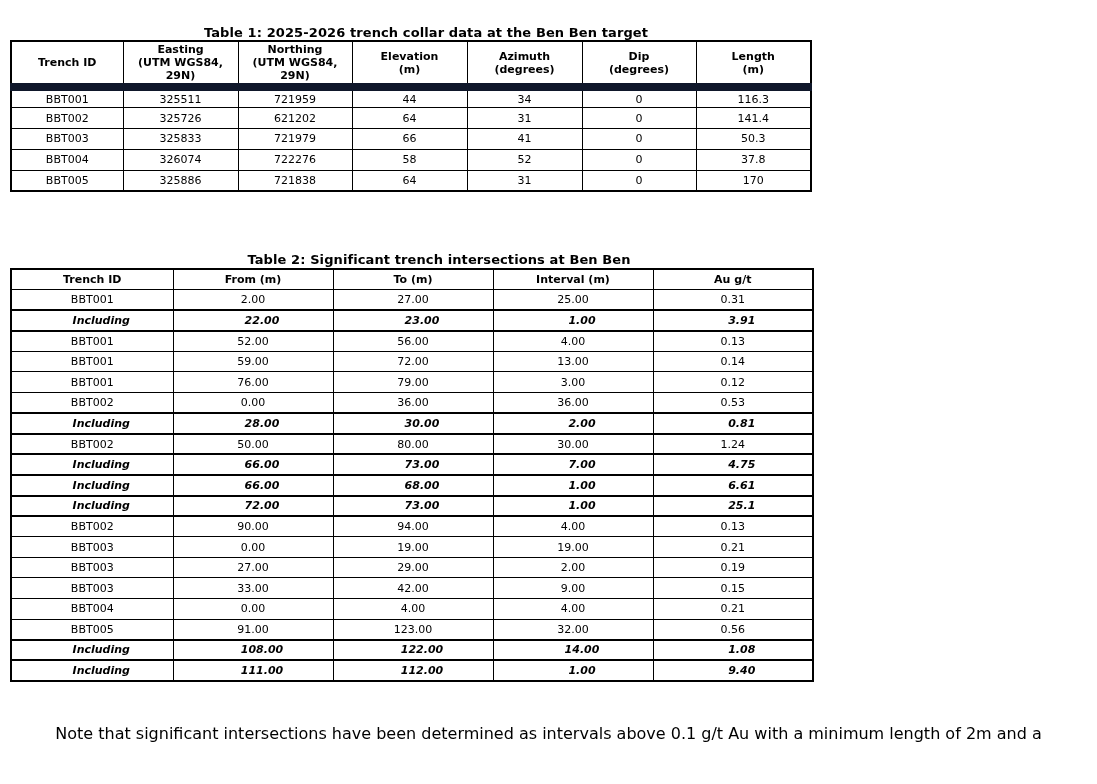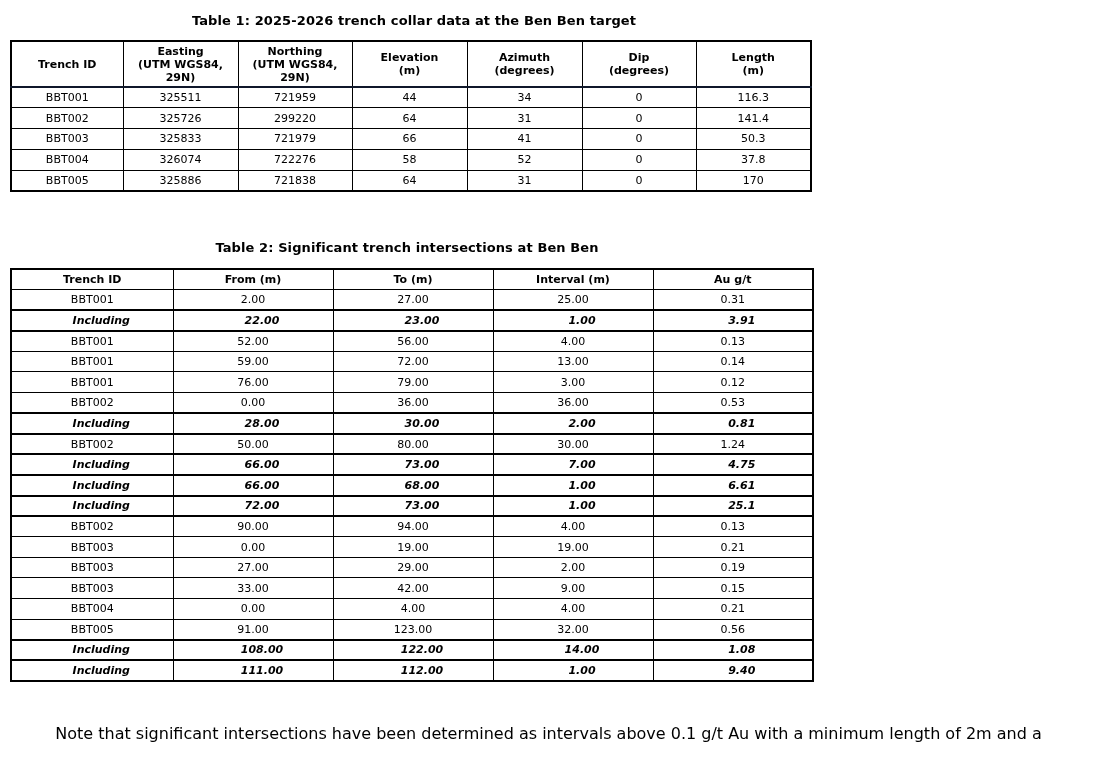--- a/index.html
+++ b/index.html
@@ -10,28 +10,28 @@
     width: 1097px;
     height: 784px;
     background: #ffffff;
     color: #000000;
     font-family: "DejaVu Sans", "Liberation Sans", sans-serif;
     position: relative;
     overflow: hidden;
   }
   .tbl-title {
     position: absolute;
-    margin: 4px;
+    margin: 16px;
     font-size: 13px;
     font-weight: bold;
     text-align: center;
     letter-spacing: 0.1px;
   }
   #title1 { left: 10px; top: 9px;  width: 800px; }
-  #title2 { left: 2px; top: 236px; width: 802px; }
+  #title2 { left: 22px; top: 236px; width: 802px; }
 
   table.doc-table {
     position: absolute;
     border-collapse: collapse;
     table-layout: fixed;
     border: 2px solid #000;
     background: #fff;
   }
   #collar-table        { left: 10px; top: 40px;  width: 800px; }
   #intersections-table { left: 10px; top: 268px; width: 802px; }
@@ -43,21 +43,21 @@
     font-size: 11px;
     padding: 1px 2px;
     overflow: hidden;
   }
   .doc-table th {
     font-weight: bold;
     white-space: pre-line;
     line-height: 13px;
   }
   #collar-table thead tr { height: 46px; }
-  #collar-table thead th { border-bottom: 2px solid #0f172a; }
+  #collar-table thead th { border-bottom: 8px solid #0f172a; }
   #collar-table tbody tr { height: 20.8px; }
 
   #intersections-table thead tr { height: 20.6px; }
   #intersections-table tbody tr { height: 20.6px; }
 
   
   #collar-table col.c0 { width: 112px; }
   #collar-table col.c1 { width: 115px; }
   #collar-table col.c2 { width: 114px; }
   #collar-table col.c3 { width: 115px; }
@@ -133,21 +133,21 @@
           <td>325511</td>
           <td>721959</td>
           <td>44</td>
           <td>34</td>
           <td>0</td>
           <td>116.3</td>
         </tr>
         <tr>
           <td>BBT002</td>
           <td>325726</td>
-          <td>299220</td>
+          <td>621202</td>
           <td>64</td>
           <td>31</td>
           <td>0</td>
           <td>141.4</td>
         </tr>
         <tr>
           <td>BBT003</td>
           <td>325833</td>
           <td>721979</td>
           <td>66</td>

